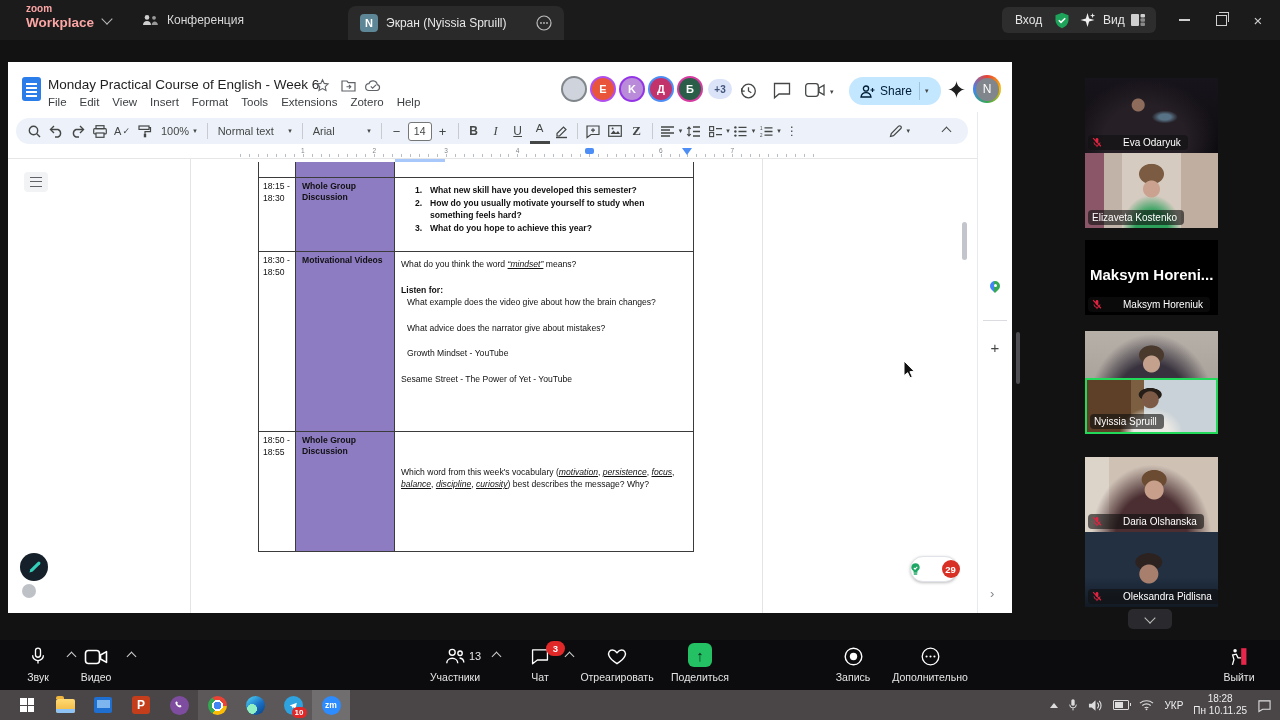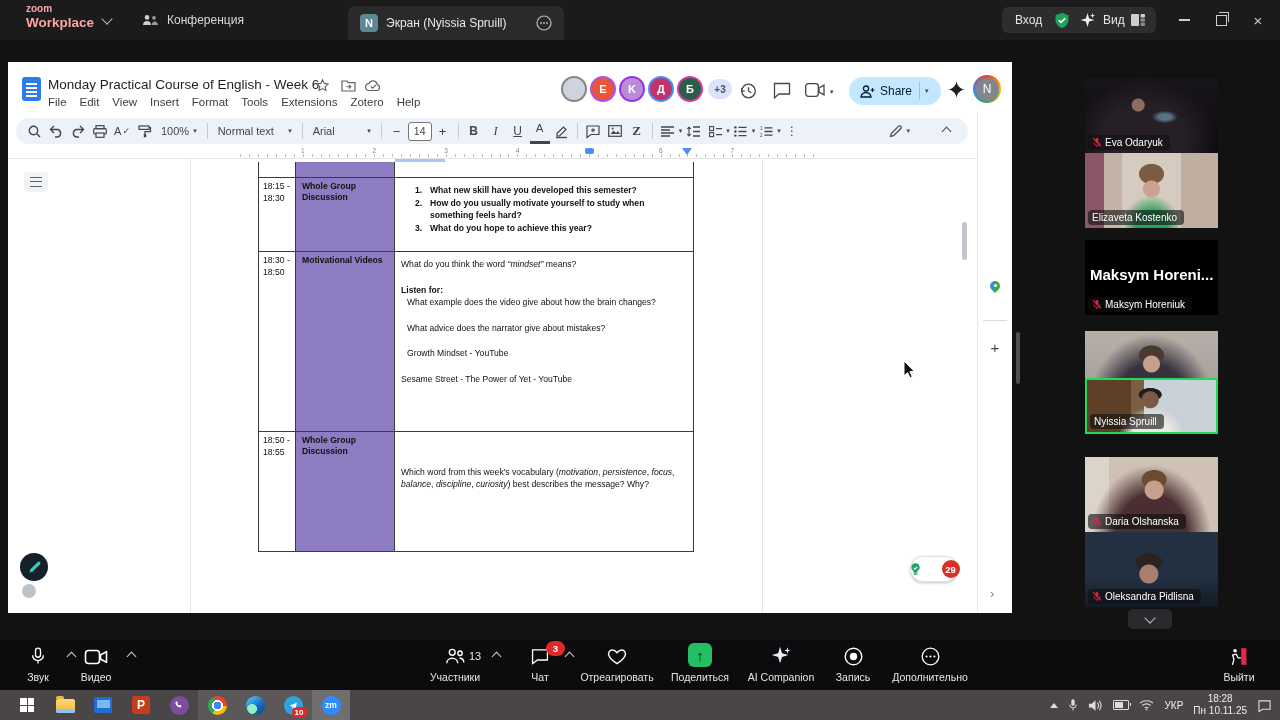--- a/index.html
+++ b/index.html
@@ -112,21 +112,21 @@
   .tc{box-sizing:border-box;border-right:1px solid #3b3b3b;overflow:hidden;color:#111;}
   .tc-time{width:38px;border-left:1px solid #3b3b3b;padding:3px 1px 0 4px;font-size:8.6px;line-height:1.35;}
   .tc-act{width:99px;background:#8e7cc3;font-weight:bold;padding:3px 4px 0 6px;font-size:8.6px;line-height:1.3;}
   .tc-body{flex:1;padding:7px 8px 0 6px;font-size:8.6px;line-height:1.38;}
   .q-item{display:flex;font-weight:bold;margin-bottom:1px;}
   .q-num{width:15px;margin-left:14px;flex:0 0 auto;}
   .q-text{flex:1;}
   .para{margin:0;}
   .para.ind{padding-left:6px;}
   .pgap{height:14px;}
-  .it{font-style:italic;}
+  .it{font-style:italic;text-decoration:underline;}
   .bd{font-weight:bold;}
 
   
   #pen-fab{position:absolute;left:12px;top:491px;width:28px;height:28px;border-radius:50%;background:#15202b;
     display:flex;align-items:center;justify-content:center;}
   #globe-fab{position:absolute;left:14px;top:522px;width:14px;height:14px;border-radius:50%;background:#aeb3b9;opacity:.8;}
   #suggest-pill{position:absolute;left:902px;top:494px;width:46px;height:24px;background:#fff;border:1px solid #e0e3e7;
     border-radius:13px;box-shadow:0 1px 3px rgba(0,0,0,.25);display:flex;align-items:center;justify-content:center;gap:20px;}
   #suggest-badge{min-width:18px;height:18px;border-radius:10px;background:#d93025;color:#fff;font-size:9.5px;
     font-weight:bold;display:flex;align-items:center;justify-content:center;}
@@ -135,21 +135,21 @@
 
   
   #cursor{position:absolute;left:903px;top:360px;z-index:40;}
 
   
   #outer-scroll{position:absolute;left:1016px;top:332px;width:4px;height:52px;background:#4d4d52;border-radius:2px;}
 
   
   .vtile{position:absolute;left:1085px;width:133px;overflow:hidden;box-sizing:border-box;background:#000;}
   .vtile.vactive{border:2px solid #23d959;}
-  .vlabel{position:absolute;left:3px;bottom:3px;display:flex;align-items:center;gap:3px;
+  .vlabel{position:absolute;left:3px;bottom:3px;display:flex;align-items:center;gap:21px;
     background:rgba(16,16,16,.62);border-radius:4px;padding:2px 7px 2px 4px;color:#fff;font-size:10px;white-space:nowrap;}
   .vmic{display:flex;}
   .vbig{position:absolute;left:5px;top:26px;color:#fff;font-size:15px;font-weight:bold;white-space:nowrap;}
   .v-eva{background:
     radial-gradient(circle at 40% 36%,#8d6c5c 0 6px,rgba(0,0,0,0) 7px),
     radial-gradient(ellipse at 60% 52%,rgba(96,128,150,.85) 0 6px,rgba(0,0,0,0) 13px),
     radial-gradient(ellipse at 45% 82%,#262026 0 40%,rgba(0,0,0,0) 70%),
     linear-gradient(180deg,#18141b,#0d0b10);}
   .v-eliza{background:
     radial-gradient(circle at 50% 48%,#caa28f 0 8px,rgba(0,0,0,0) 9px),
@@ -748,29 +748,20 @@
           </svg>
         </div>
         <div class="zlabel">Отреагировать</div>
       </div>
       <div class="zbtn zb-share">
         <div class="zicon">
           <span class="sharebox">↑</span>
         </div>
         <div class="zlabel">Поделиться</div>
       </div>
-      <div class="zbtn zb-ai-companion">
-        <div class="zicon">
-          <svg width="22" height="22" viewBox="0 0 24 24">
-            <path d="M11 2l2.1 6.9L20 11l-6.9 2.1L11 20l-2.1-6.9L2 11l6.9-2.1z" fill="#e8eef5"></path>
-            <path d="M19 2.5l.8 2.7 2.7.8-2.7.8-.8 2.7-.8-2.7-2.7-.8 2.7-.8z" fill="#e8eef5"></path>
-          </svg>
-        </div>
-        <div class="zlabel">AI Companion</div>
-      </div>
       <div class="zbtn zb-record">
         <div class="zicon">
           <svg width="21" height="21" viewBox="0 0 24 24">
             <circle cx="12" cy="12" r="9.5" fill="none" stroke="#fff" stroke-width="1.6"></circle>
             <circle cx="12" cy="12" r="4.2" fill="#fff"></circle>
           </svg>
         </div>
         <div class="zlabel">Запись</div>
       </div>
       <div class="zbtn zb-more">

